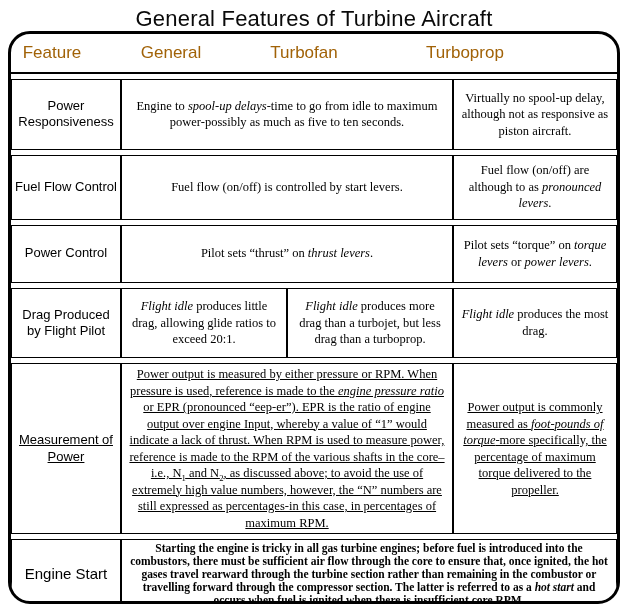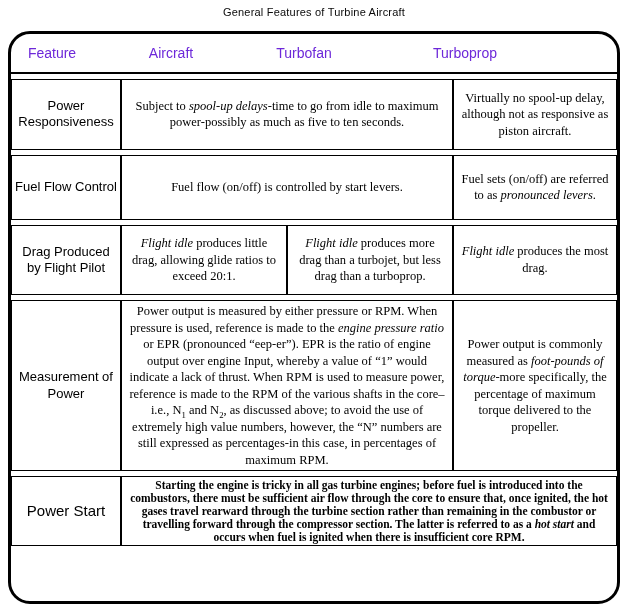--- a/index.html
+++ b/index.html
@@ -15,21 +15,21 @@
     position: relative;
     width: 628px;
     height: 610px;
     background: #fff;
     overflow: hidden;
   }
   .title {
     margin: 0;
     padding-top: 6px;
     text-align: center;
-    font-size: 11px;
+    font-size: 22px;
     font-weight: 400;
     letter-spacing: 0.2px;
     color: #0a0a0a;
   }
   .box {
     position: absolute;
     left: 8px;
     top: 31px;
     width: 612px;
     height: 573px;
@@ -39,23 +39,23 @@
     overflow: hidden;
   }
   .header-row {
     position: relative;
     height: 38px;
   }
   .hdr {
     position: absolute;
     top: 50%;
     transform: translate(-50%, -50%);
-    font-size: 14px;
+    font-size: 17px;
     white-space: nowrap;
-    color: #6d28d9;
+    color: #a16207;
   }
   .header-divider {
     border-top: 2px solid #000;
     height: 0;
   }
   table.grid {
     border-collapse: separate;
     border-spacing: 0 5px;
     table-layout: fixed;
     width: 606px;
@@ -77,77 +77,82 @@
   }
   td.body {
     font-family: "Liberation Serif", serif;
     font-size: 12.5px;
     line-height: 1.32;
   }
   tr.r1 td { height: 70px; }
   tr.r2 td { height: 65px; }
   tr.r3 td { height: 58px; }
   tr.r4 td { height: 66px; }
-  tr.r5 td { height: 160px; }
+  tr.r5 td { height: 160px; text-decoration: underline; }
   tr.r6 td { height: 64px; }
   tr.r6 td.feature { font-size: 15px; }
   tr.r6 td.body { font-size: 11.5px; line-height: 1.12; font-weight: bold; }
   td.body sub {
     font-size: 70%;
     line-height: 0;
   }
 </style>
 </head>
 <body>
 
 <div class="page">
 
   <h1 class="title">General Features of Turbine Aircraft</h1>
 
   <div class="box">
 
     <div class="header-row">
       <span class="hdr" style="left:41px">Feature</span>
-      <span class="hdr" style="left:160px">Aircraft</span>
+      <span class="hdr" style="left:160px">General</span>
       <span class="hdr" style="left:293px">Turbofan</span>
       <span class="hdr" style="left:454px">Turboprop</span>
     </div>
 
     <div class="header-divider"></div>
 
     <table class="grid">
       <colgroup>
         <col style="width:110px">
         <col style="width:166px">
         <col style="width:166px">
         <col style="width:164px">
       </colgroup>
       <tbody>
         <tr class="r1">
           <td class="feature">Power Responsiveness</td>
-          <td class="body" colspan="2"><span>Subject to </span><i>spool-up delays</i><span>-time to go from idle to maximum power-possibly as much as five to ten seconds.</span></td>
+          <td class="body" colspan="2"><span>Engine to </span><i>spool-up delays</i><span>-time to go from idle to maximum power-possibly as much as five to ten seconds.</span></td>
           <td class="body"><span>Virtually no spool-up delay, although not as responsive as piston aircraft.</span></td>
         </tr>
         <tr class="r2">
           <td class="feature">Fuel Flow Control</td>
           <td class="body" colspan="2"><span>Fuel flow (on/off) is controlled by start levers.</span></td>
-          <td class="body"><span>Fuel sets (on/off) are referred to as </span><i>pronounced levers</i><span>.</span></td>
+          <td class="body"><span>Fuel flow (on/off) are although to as </span><i>pronounced levers</i><span>.</span></td>
+        </tr>
+        <tr class="r3">
+          <td class="feature">Power Control</td>
+          <td class="body" colspan="2"><span>Pilot sets “thrust” on </span><i>thrust levers</i><span>.</span></td>
+          <td class="body"><span>Pilot sets “torque” on </span><i>torque levers</i><span> or </span><i>power levers</i><span>.</span></td>
         </tr>
         <tr class="r4">
           <td class="feature">Drag Produced by Flight Pilot</td>
           <td class="body"><i>Flight idle</i><span> produces little drag, allowing glide ratios to exceed 20:1.</span></td>
           <td class="body"><i>Flight idle</i><span> produces more drag than a turbojet, but less drag than a turboprop.</span></td>
           <td class="body"><i>Flight idle</i><span> produces the most drag.</span></td>
         </tr>
         <tr class="r5">
           <td class="feature">Measurement of Power</td>
           <td class="body" colspan="2"><span>Power output is measured by either pressure or RPM.  When pressure is used, reference is made to the </span><i>engine pressure ratio</i><span> or EPR (pronounced “eep-er”).  EPR is the ratio of engine output over engine Input, whereby a value of “1” would indicate a lack of thrust.  When RPM is used to measure power, reference is made to the RPM of the various shafts in the core–i.e., N</span><sub>1</sub><span> and N</span><sub>2</sub><span>, as discussed above; to avoid the use of extremely high value numbers, however, the “N” numbers are still expressed as percentages-in this case, in percentages of maximum RPM.</span></td>
           <td class="body"><span>Power output is commonly measured as </span><i>foot-pounds of torque</i><span>-more specifically, the percentage of maximum torque delivered to the propeller.</span></td>
         </tr>
         <tr class="r6">
-          <td class="feature">Power Start</td>
+          <td class="feature">Engine Start</td>
           <td class="body" colspan="3"><span>Starting the engine is tricky in all gas turbine engines; before fuel is introduced into the combustors, there must be sufficient air flow through the core to ensure that, once ignited, the hot gases travel rearward through the turbine section rather than remaining in the combustor or travelling forward through the compressor section.  The latter is referred to as a </span><i>hot start</i><span> and occurs when fuel is ignited when there is insufficient core RPM.</span></td>
         </tr>
       </tbody>
     </table>
 
   </div>
 </div>
 
 </body></html>

